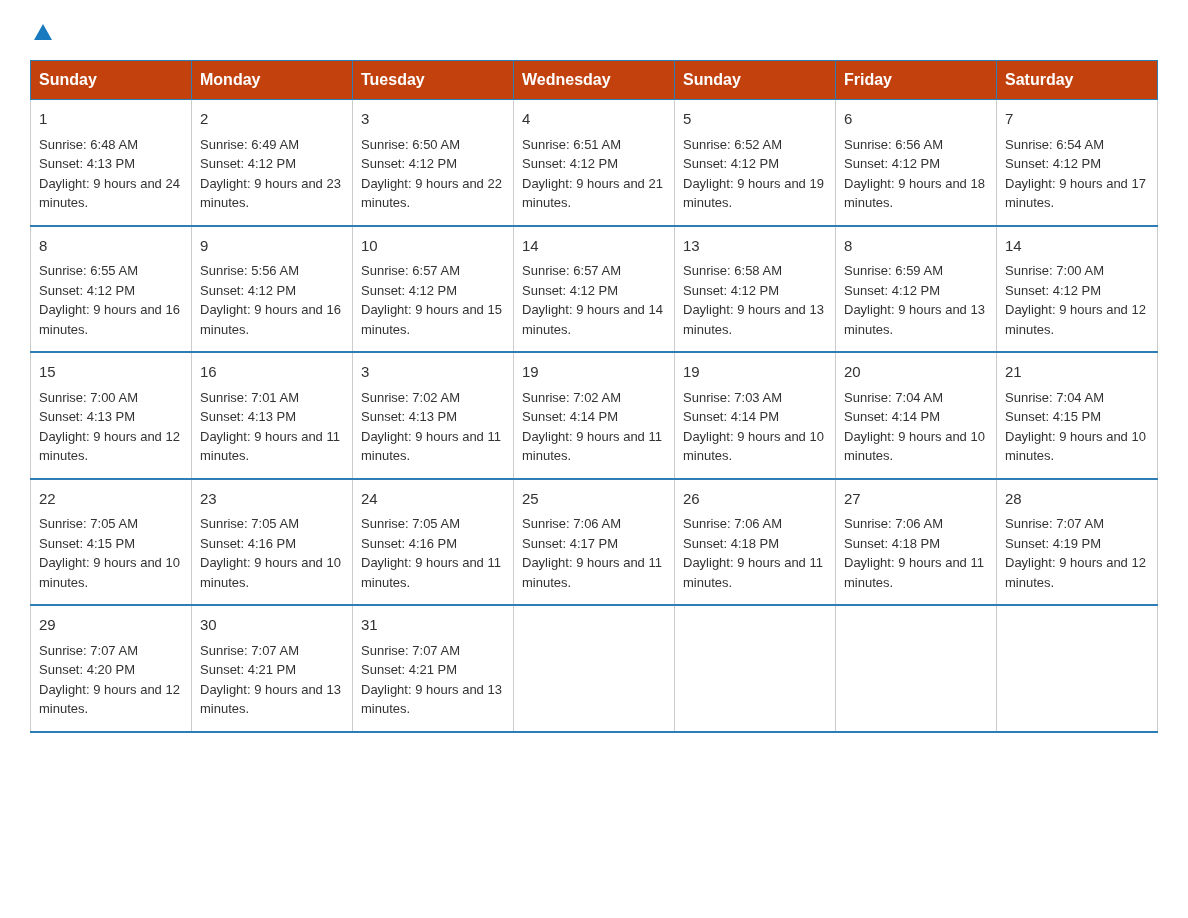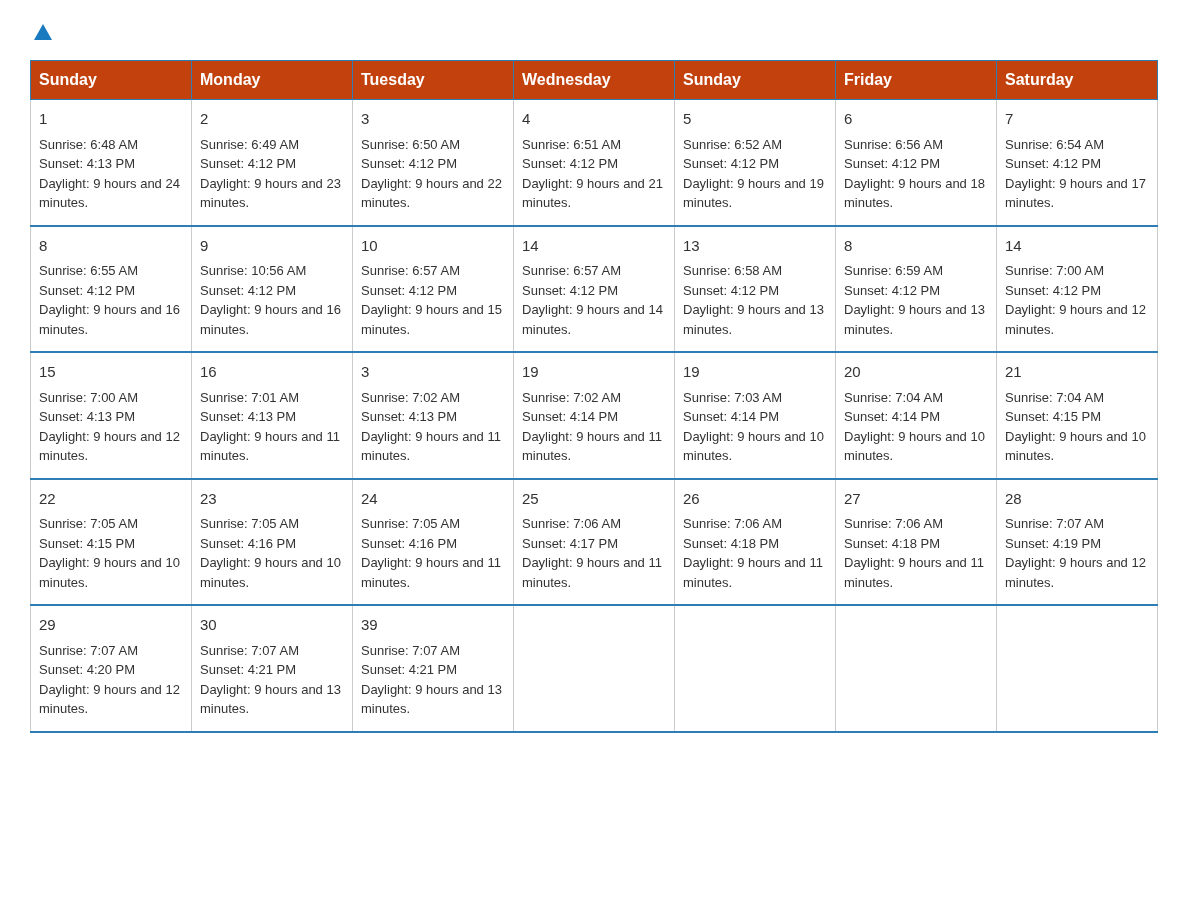--- a/index.html
+++ b/index.html
@@ -111,21 +111,21 @@
         <td><span class="day-num">1</span><span class="day-info">Sunrise: 6:48 AM</span><br><span class="day-info">Sunset: 4:13 PM</span><br><span class="day-info">Daylight: 9 hours and 24 minutes.</span></td>
         <td><span class="day-num">2</span><span class="day-info">Sunrise: 6:49 AM</span><br><span class="day-info">Sunset: 4:12 PM</span><br><span class="day-info">Daylight: 9 hours and 23 minutes.</span></td>
         <td><span class="day-num">3</span><span class="day-info">Sunrise: 6:50 AM</span><br><span class="day-info">Sunset: 4:12 PM</span><br><span class="day-info">Daylight: 9 hours and 22 minutes.</span></td>
         <td><span class="day-num">4</span><span class="day-info">Sunrise: 6:51 AM</span><br><span class="day-info">Sunset: 4:12 PM</span><br><span class="day-info">Daylight: 9 hours and 21 minutes.</span></td>
         <td><span class="day-num">5</span><span class="day-info">Sunrise: 6:52 AM</span><br><span class="day-info">Sunset: 4:12 PM</span><br><span class="day-info">Daylight: 9 hours and 19 minutes.</span></td>
         <td><span class="day-num">6</span><span class="day-info">Sunrise: 6:56 AM</span><br><span class="day-info">Sunset: 4:12 PM</span><br><span class="day-info">Daylight: 9 hours and 18 minutes.</span></td>
         <td><span class="day-num">7</span><span class="day-info">Sunrise: 6:54 AM</span><br><span class="day-info">Sunset: 4:12 PM</span><br><span class="day-info">Daylight: 9 hours and 17 minutes.</span></td>
       </tr>
       <tr>
         <td><span class="day-num">8</span><span class="day-info">Sunrise: 6:55 AM</span><br><span class="day-info">Sunset: 4:12 PM</span><br><span class="day-info">Daylight: 9 hours and 16 minutes.</span></td>
-        <td><span class="day-num">9</span><span class="day-info">Sunrise: 10:56 AM</span><br><span class="day-info">Sunset: 4:12 PM</span><br><span class="day-info">Daylight: 9 hours and 16 minutes.</span></td>
+        <td><span class="day-num">9</span><span class="day-info">Sunrise: 5:56 AM</span><br><span class="day-info">Sunset: 4:12 PM</span><br><span class="day-info">Daylight: 9 hours and 16 minutes.</span></td>
         <td><span class="day-num">10</span><span class="day-info">Sunrise: 6:57 AM</span><br><span class="day-info">Sunset: 4:12 PM</span><br><span class="day-info">Daylight: 9 hours and 15 minutes.</span></td>
         <td><span class="day-num">14</span><span class="day-info">Sunrise: 6:57 AM</span><br><span class="day-info">Sunset: 4:12 PM</span><br><span class="day-info">Daylight: 9 hours and 14 minutes.</span></td>
         <td><span class="day-num">13</span><span class="day-info">Sunrise: 6:58 AM</span><br><span class="day-info">Sunset: 4:12 PM</span><br><span class="day-info">Daylight: 9 hours and 13 minutes.</span></td>
         <td><span class="day-num">8</span><span class="day-info">Sunrise: 6:59 AM</span><br><span class="day-info">Sunset: 4:12 PM</span><br><span class="day-info">Daylight: 9 hours and 13 minutes.</span></td>
         <td><span class="day-num">14</span><span class="day-info">Sunrise: 7:00 AM</span><br><span class="day-info">Sunset: 4:12 PM</span><br><span class="day-info">Daylight: 9 hours and 12 minutes.</span></td>
       </tr>
       <tr>
         <td><span class="day-num">15</span><span class="day-info">Sunrise: 7:00 AM</span><br><span class="day-info">Sunset: 4:13 PM</span><br><span class="day-info">Daylight: 9 hours and 12 minutes.</span></td>
         <td><span class="day-num">16</span><span class="day-info">Sunrise: 7:01 AM</span><br><span class="day-info">Sunset: 4:13 PM</span><br><span class="day-info">Daylight: 9 hours and 11 minutes.</span></td>
         <td><span class="day-num">3</span><span class="day-info">Sunrise: 7:02 AM</span><br><span class="day-info">Sunset: 4:13 PM</span><br><span class="day-info">Daylight: 9 hours and 11 minutes.</span></td>
@@ -139,20 +139,20 @@
         <td><span class="day-num">23</span><span class="day-info">Sunrise: 7:05 AM</span><br><span class="day-info">Sunset: 4:16 PM</span><br><span class="day-info">Daylight: 9 hours and 10 minutes.</span></td>
         <td><span class="day-num">24</span><span class="day-info">Sunrise: 7:05 AM</span><br><span class="day-info">Sunset: 4:16 PM</span><br><span class="day-info">Daylight: 9 hours and 11 minutes.</span></td>
         <td><span class="day-num">25</span><span class="day-info">Sunrise: 7:06 AM</span><br><span class="day-info">Sunset: 4:17 PM</span><br><span class="day-info">Daylight: 9 hours and 11 minutes.</span></td>
         <td><span class="day-num">26</span><span class="day-info">Sunrise: 7:06 AM</span><br><span class="day-info">Sunset: 4:18 PM</span><br><span class="day-info">Daylight: 9 hours and 11 minutes.</span></td>
         <td><span class="day-num">27</span><span class="day-info">Sunrise: 7:06 AM</span><br><span class="day-info">Sunset: 4:18 PM</span><br><span class="day-info">Daylight: 9 hours and 11 minutes.</span></td>
         <td><span class="day-num">28</span><span class="day-info">Sunrise: 7:07 AM</span><br><span class="day-info">Sunset: 4:19 PM</span><br><span class="day-info">Daylight: 9 hours and 12 minutes.</span></td>
       </tr>
       <tr>
         <td><span class="day-num">29</span><span class="day-info">Sunrise: 7:07 AM</span><br><span class="day-info">Sunset: 4:20 PM</span><br><span class="day-info">Daylight: 9 hours and 12 minutes.</span></td>
         <td><span class="day-num">30</span><span class="day-info">Sunrise: 7:07 AM</span><br><span class="day-info">Sunset: 4:21 PM</span><br><span class="day-info">Daylight: 9 hours and 13 minutes.</span></td>
-        <td><span class="day-num">39</span><span class="day-info">Sunrise: 7:07 AM</span><br><span class="day-info">Sunset: 4:21 PM</span><br><span class="day-info">Daylight: 9 hours and 13 minutes.</span></td>
+        <td><span class="day-num">31</span><span class="day-info">Sunrise: 7:07 AM</span><br><span class="day-info">Sunset: 4:21 PM</span><br><span class="day-info">Daylight: 9 hours and 13 minutes.</span></td>
         <td></td>
         <td></td>
         <td></td>
         <td></td>
       </tr>
     </tbody>
 </table>
 
 </body></html>

